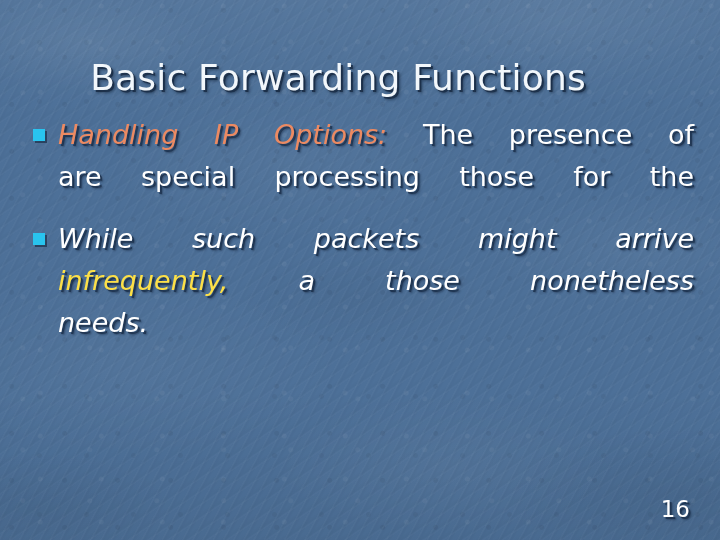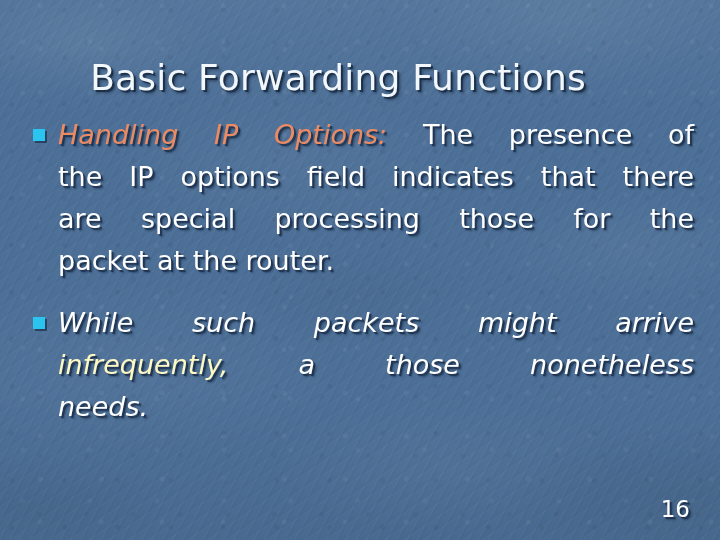--- a/index.html
+++ b/index.html
@@ -141,21 +141,21 @@
 
   .emph-lead {
     color: #ec8a62;
     font-style: italic;
     font-weight: 400;
     text-shadow:
        2px 2px 0px rgba(22,42,68,0.70),
        3px 3px 2px rgba(18,34,58,0.42);
   }
   .emph-alt {
-    color: #fef9c3;
+    color: #fde047;
     text-shadow:
        2px 2px 0px rgba(22,42,68,0.72),
        3px 3px 2px rgba(18,34,58,0.45);
   }
 
   
   #page-number {
     position: absolute;
     right: 30px;
     bottom: 18px;
@@ -179,23 +179,21 @@
   <div class="tex tex-vig"></div>
 
   <h1 id="title">Basic Forwarding Functions</h1>
 
   <div id="body">
 
     <div class="bullet-row">
       <span class="marker"></span>
       <div class="para">
         <span class="ln"><span class="emph-lead">Handling IP Options:</span> <span>The presence of</span></span>
-        <span class="ln">the IP options field indicates that there</span>
         <span class="ln">are special processing those for the</span>
-        <span class="ln last">packet at the router.</span>
       </div>
     </div>
 
     <div class="bullet-row">
       <span class="marker"></span>
       <div class="para">
         <span class="ln">While such packets might arrive</span>
         <span class="ln"><span class="emph-alt">infrequently,</span> <span>a those nonetheless</span></span>
         <span class="ln last">needs.</span>
       </div>

